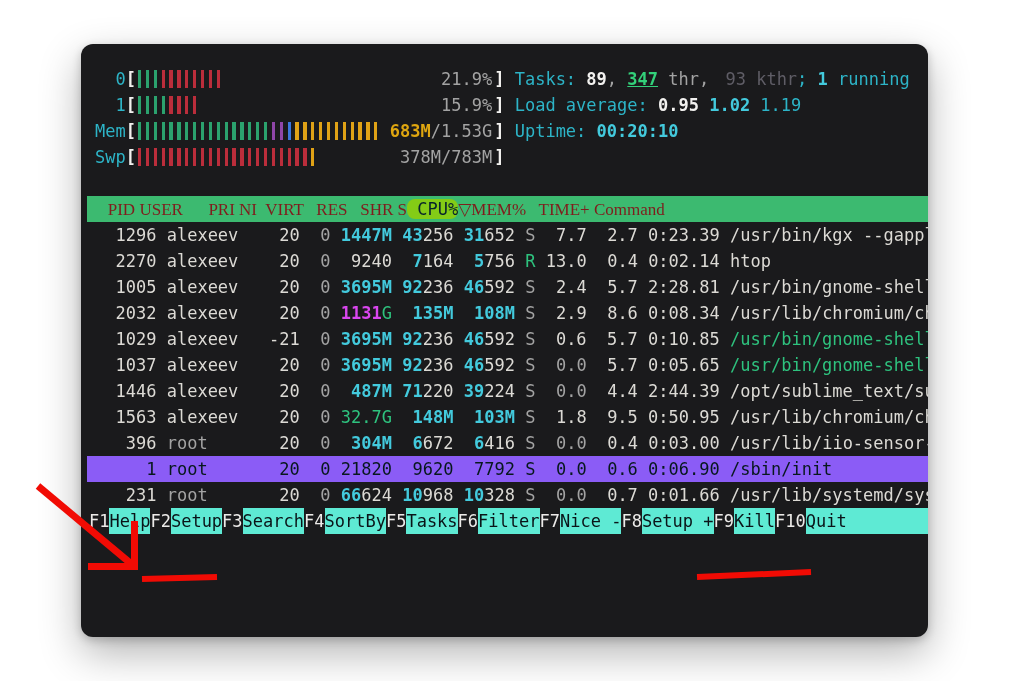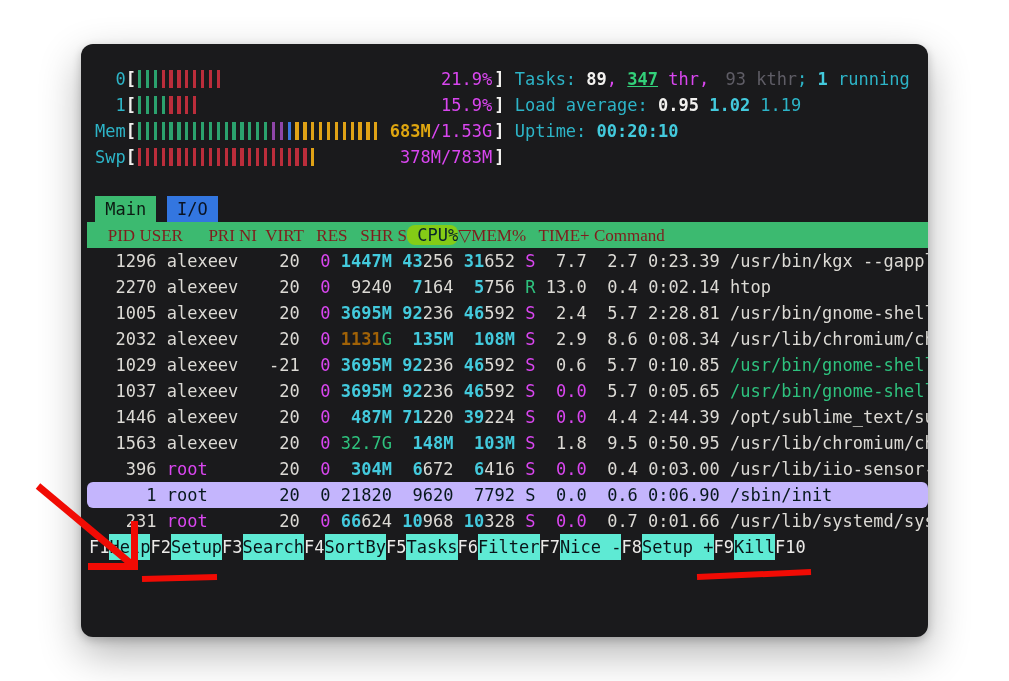--- a/index.html
+++ b/index.html
@@ -23,27 +23,27 @@
   .burger{display:flex;flex-direction:column;gap:3.5px;}
   .burger span{display:block;width:18px;height:3px;background:#fff;border-radius:1px;}
   .close-circle{width:28px;height:28px;border-radius:50%;background:#47464b;color:#fff;
                 display:flex;align-items:center;justify-content:center;
                 font:700 13px "DejaVu Sans",sans-serif;}
   
   .terminal{flex:1;padding:22px 0 0 6px;font-size:17px;line-height:26px;color:#dcdad5;}
   .line{white-space:pre;height:26px;overflow:hidden;padding-left:8px;}
   .line span{white-space:pre;}
   .bg-green{background:#3cba70;}
-  .bg-hl{background:#c4b5fd;border-radius:6px;}
+  .bg-hl{background:#8b5cf6;}
   
   .c-fg{color:#dcdad5;}         .c-fgB{color:#f2f1ef;font-weight:700;}
-  .c-dim{color:#d946ef;}        .c-dim2{color:#5f5d66;margin-left:6px;}
+  .c-dim{color:#a3a3a3;}        .c-dim2{color:#5f5d66;margin-left:6px;}
   .c-cyan{color:#2db4c7;}       .c-cyanB{color:#43cadd;font-weight:700;}
   .c-green{color:#2ec27e;}      .c-greenB{color:#33d17a;font-weight:700;text-decoration:underline;}
-  .c-red{color:#a16207;font-weight:700;}
+  .c-red{color:#d946ef;font-weight:700;}
   .c-yellow{color:#dfa610;font-weight:700;}
   .c-hl{color:#07181d;}
   .hdr{color:#7f1d1d;font-family:Liberation Serif, serif;}
   .sortsel{background:#84cc16;color:#07242b;border-radius:8px;}
   
   .mbox{display:inline-block;width:35ch;position:relative;height:26px;vertical-align:top;}
   .mbars{position:absolute;left:2px;top:4px;display:flex;gap:4.7px;}
   .bar{width:3.2px;height:18px;}
   .bar-green{background:#2ba26e;} .bar-red{background:#bb2d3b;}
   .bar-yellow{background:#e0a216;}.bar-purple{background:#8f46a8;}.bar-blue{background:#3b77dd;}
@@ -67,21 +67,20 @@
 
   <div class="window">
 
 
     <div class="terminal" id="term">
         <div class="line"><span class="c-cyan">  0</span><span class="c-fgB">[</span><span class="mbox"><span class="mbars"><span class="bar bar-green"></span><span class="bar bar-green"></span><span class="bar bar-green"></span><span class="bar bar-red"></span><span class="bar bar-red"></span><span class="bar bar-red"></span><span class="bar bar-red"></span><span class="bar bar-red"></span><span class="bar bar-red"></span><span class="bar bar-red"></span><span class="bar bar-red"></span></span><span class="mtext"><span class="c-dim">21.9%</span></span></span><span class="c-fgB">]</span><span class="c-fg"> </span><span><span class="c-cyan">Tasks: </span><span class="c-fgB">89</span><span class="c-dim">, </span><span class="c-greenB">347</span><span class="c-dim"> thr, </span><span class="c-dim2">93 kthr</span><span class="c-cyan">; </span><span class="c-cyanB">1</span><span class="c-cyan"> running</span></span></div>
         <div class="line"><span class="c-cyan">  1</span><span class="c-fgB">[</span><span class="mbox"><span class="mbars"><span class="bar bar-green"></span><span class="bar bar-green"></span><span class="bar bar-green"></span><span class="bar bar-green"></span><span class="bar bar-red"></span><span class="bar bar-red"></span><span class="bar bar-red"></span><span class="bar bar-red"></span></span><span class="mtext"><span class="c-dim">15.9%</span></span></span><span class="c-fgB">]</span><span class="c-fg"> </span><span><span class="c-cyan">Load average: </span><span class="c-fgB">0.95 </span><span class="c-cyanB">1.02 </span><span class="c-cyan">1.19</span></span></div>
         <div class="line"><span class="c-cyan">Mem</span><span class="c-fgB">[</span><span class="mbox"><span class="mbars"><span class="bar bar-green"></span><span class="bar bar-green"></span><span class="bar bar-green"></span><span class="bar bar-green"></span><span class="bar bar-green"></span><span class="bar bar-green"></span><span class="bar bar-green"></span><span class="bar bar-green"></span><span class="bar bar-green"></span><span class="bar bar-green"></span><span class="bar bar-green"></span><span class="bar bar-green"></span><span class="bar bar-green"></span><span class="bar bar-green"></span><span class="bar bar-green"></span><span class="bar bar-green"></span><span class="bar bar-green"></span><span class="bar bar-purple"></span><span class="bar bar-purple"></span><span class="bar bar-blue"></span><span class="bar bar-yellow"></span><span class="bar bar-yellow"></span><span class="bar bar-yellow"></span><span class="bar bar-yellow"></span><span class="bar bar-yellow"></span><span class="bar bar-yellow"></span><span class="bar bar-yellow"></span><span class="bar bar-yellow"></span><span class="bar bar-yellow"></span><span class="bar bar-yellow"></span><span class="bar bar-yellow"></span></span><span class="mtext"><span class="c-yellow">683M</span><span class="c-dim">/1.53G</span></span></span><span class="c-fgB">]</span><span class="c-fg"> </span><span><span class="c-cyan">Uptime: </span><span class="c-cyanB">00:20:10</span></span></div>
         <div class="line"><span class="c-cyan">Swp</span><span class="c-fgB">[</span><span class="mbox"><span class="mbars"><span class="bar bar-red"></span><span class="bar bar-red"></span><span class="bar bar-red"></span><span class="bar bar-red"></span><span class="bar bar-red"></span><span class="bar bar-red"></span><span class="bar bar-red"></span><span class="bar bar-red"></span><span class="bar bar-red"></span><span class="bar bar-red"></span><span class="bar bar-red"></span><span class="bar bar-red"></span><span class="bar bar-red"></span><span class="bar bar-red"></span><span class="bar bar-red"></span><span class="bar bar-red"></span><span class="bar bar-red"></span><span class="bar bar-red"></span><span class="bar bar-red"></span><span class="bar bar-red"></span><span class="bar bar-red"></span><span class="bar bar-red"></span><span class="bar bar-yellow"></span></span><span class="mtext"><span class="c-dim">378M/783M</span></span></span><span class="c-fgB">]</span><span class="c-fg"> </span></div>
         <div class="line"></div>
-        <div class="line"><span class="tab tab-main"> Main </span><span class="c-fg"> </span><span class="tab tab-io"> I/O </span></div>
         <div class="line bg-green"><span class="hdr">   PID</span><span class="hdr"> USER     </span><span class="hdr"> PRI</span><span class="hdr"> NI</span><span class="hdr">  VIRT</span><span class="hdr">   RES</span><span class="hdr">   SHR</span><span class="hdr"> S</span><span class="sortsel"> CPU%</span><span class="hdr">▽</span><span class="hdr">MEM%</span><span class="hdr">   TIME+</span><span class="hdr"> Command</span></div>
         <div class="line"><span class="c-fg">  </span><span class="c-fg">1296</span><span class="c-fg"> </span><span class="c-fg">alexeev</span><span class="c-fg">  </span><span class="c-fg"> </span><span class="c-fg"> </span><span class="c-fg">20</span><span class="c-fg"> </span><span class="c-fg"> </span><span class="c-dim">0</span><span class="c-fg"> </span><span class="c-cyanB">1447M</span><span class="c-fg"> </span><span class="c-cyanB">43</span><span class="c-fg">256</span><span class="c-fg"> </span><span class="c-cyanB">31</span><span class="c-fg">652</span><span class="c-fg"> </span><span class="c-dim">S</span><span class="c-fg"> </span><span class="c-fg"> </span><span class="c-fg">7.7</span><span class="c-fg"> </span><span class="c-fg"> </span><span class="c-fg">2.7</span><span class="c-fg"> </span><span class="c-fg">0:23.39</span><span class="c-fg"> </span><span class="c-fg">/usr/bin/kgx --gapplicat</span></div>
         <div class="line"><span class="c-fg">  </span><span class="c-fg">2270</span><span class="c-fg"> </span><span class="c-fg">alexeev</span><span class="c-fg">  </span><span class="c-fg"> </span><span class="c-fg"> </span><span class="c-fg">20</span><span class="c-fg"> </span><span class="c-fg"> </span><span class="c-dim">0</span><span class="c-fg"> </span><span class="c-fg"> </span><span class="c-fg">9240</span><span class="c-fg"> </span><span class="c-fg"> </span><span class="c-cyanB">7</span><span class="c-fg">164</span><span class="c-fg"> </span><span class="c-fg"> </span><span class="c-cyanB">5</span><span class="c-fg">756</span><span class="c-fg"> </span><span class="c-green">R</span><span class="c-fg"> </span><span class="c-fg">13.0</span><span class="c-fg"> </span><span class="c-fg"> </span><span class="c-fg">0.4</span><span class="c-fg"> </span><span class="c-fg">0:02.14</span><span class="c-fg"> </span><span class="c-fg">htop</span></div>
         <div class="line"><span class="c-fg">  </span><span class="c-fg">1005</span><span class="c-fg"> </span><span class="c-fg">alexeev</span><span class="c-fg">  </span><span class="c-fg"> </span><span class="c-fg"> </span><span class="c-fg">20</span><span class="c-fg"> </span><span class="c-fg"> </span><span class="c-dim">0</span><span class="c-fg"> </span><span class="c-cyanB">3695M</span><span class="c-fg"> </span><span class="c-cyanB">92</span><span class="c-fg">236</span><span class="c-fg"> </span><span class="c-cyanB">46</span><span class="c-fg">592</span><span class="c-fg"> </span><span class="c-dim">S</span><span class="c-fg"> </span><span class="c-fg"> </span><span class="c-fg">2.4</span><span class="c-fg"> </span><span class="c-fg"> </span><span class="c-fg">5.7</span><span class="c-fg"> </span><span class="c-fg">2:28.81</span><span class="c-fg"> </span><span class="c-fg">/usr/bin/gnome-shell</span></div>
         <div class="line"><span class="c-fg">  </span><span class="c-fg">2032</span><span class="c-fg"> </span><span class="c-fg">alexeev</span><span class="c-fg">  </span><span class="c-fg"> </span><span class="c-fg"> </span><span class="c-fg">20</span><span class="c-fg"> </span><span class="c-fg"> </span><span class="c-dim">0</span><span class="c-fg"> </span><span class="c-red">1131</span><span class="c-green">G</span><span class="c-fg"> </span><span class="c-fg"> </span><span class="c-cyanB">135M</span><span class="c-fg"> </span><span class="c-fg"> </span><span class="c-cyanB">108M</span><span class="c-fg"> </span><span class="c-dim">S</span><span class="c-fg"> </span><span class="c-fg"> </span><span class="c-fg">2.9</span><span class="c-fg"> </span><span class="c-fg"> </span><span class="c-fg">8.6</span><span class="c-fg"> </span><span class="c-fg">0:08.34</span><span class="c-fg"> </span><span class="c-fg">/usr/lib/chromium/chromi</span></div>
         <div class="line"><span class="c-fg">  </span><span class="c-fg">1029</span><span class="c-fg"> </span><span class="c-fg">alexeev</span><span class="c-fg">  </span><span class="c-fg"> </span><span class="c-fg">-21</span><span class="c-fg"> </span><span class="c-fg"> </span><span class="c-dim">0</span><span class="c-fg"> </span><span class="c-cyanB">3695M</span><span class="c-fg"> </span><span class="c-cyanB">92</span><span class="c-fg">236</span><span class="c-fg"> </span><span class="c-cyanB">46</span><span class="c-fg">592</span><span class="c-fg"> </span><span class="c-dim">S</span><span class="c-fg"> </span><span class="c-fg"> </span><span class="c-fg">0.6</span><span class="c-fg"> </span><span class="c-fg"> </span><span class="c-fg">5.7</span><span class="c-fg"> </span><span class="c-fg">0:10.85</span><span class="c-fg"> </span><span class="c-green">/usr/bin/gnome-shell</span></div>
         <div class="line"><span class="c-fg">  </span><span class="c-fg">1037</span><span class="c-fg"> </span><span class="c-fg">alexeev</span><span class="c-fg">  </span><span class="c-fg"> </span><span class="c-fg"> </span><span class="c-fg">20</span><span class="c-fg"> </span><span class="c-fg"> </span><span class="c-dim">0</span><span class="c-fg"> </span><span class="c-cyanB">3695M</span><span class="c-fg"> </span><span class="c-cyanB">92</span><span class="c-fg">236</span><span class="c-fg"> </span><span class="c-cyanB">46</span><span class="c-fg">592</span><span class="c-fg"> </span><span class="c-dim">S</span><span class="c-fg"> </span><span class="c-fg"> </span><span class="c-dim">0.0</span><span class="c-fg"> </span><span class="c-fg"> </span><span class="c-fg">5.7</span><span class="c-fg"> </span><span class="c-fg">0:05.65</span><span class="c-fg"> </span><span class="c-green">/usr/bin/gnome-shell</span></div>
         <div class="line"><span class="c-fg">  </span><span class="c-fg">1446</span><span class="c-fg"> </span><span class="c-fg">alexeev</span><span class="c-fg">  </span><span class="c-fg"> </span><span class="c-fg"> </span><span class="c-fg">20</span><span class="c-fg"> </span><span class="c-fg"> </span><span class="c-dim">0</span><span class="c-fg"> </span><span class="c-fg"> </span><span class="c-cyanB">487M</span><span class="c-fg"> </span><span class="c-cyanB">71</span><span class="c-fg">220</span><span class="c-fg"> </span><span class="c-cyanB">39</span><span class="c-fg">224</span><span class="c-fg"> </span><span class="c-dim">S</span><span class="c-fg"> </span><span class="c-fg"> </span><span class="c-dim">0.0</span><span class="c-fg"> </span><span class="c-fg"> </span><span class="c-fg">4.4</span><span class="c-fg"> </span><span class="c-fg">2:44.39</span><span class="c-fg"> </span><span class="c-fg">/opt/sublime_text/sublim</span></div>
         <div class="line"><span class="c-fg">  </span><span class="c-fg">1563</span><span class="c-fg"> </span><span class="c-fg">alexeev</span><span class="c-fg">  </span><span class="c-fg"> </span><span class="c-fg"> </span><span class="c-fg">20</span><span class="c-fg"> </span><span class="c-fg"> </span><span class="c-dim">0</span><span class="c-fg"> </span><span class="c-green">32.7G</span><span class="c-fg"> </span><span class="c-fg"> </span><span class="c-cyanB">148M</span><span class="c-fg"> </span><span class="c-fg"> </span><span class="c-cyanB">103M</span><span class="c-fg"> </span><span class="c-dim">S</span><span class="c-fg"> </span><span class="c-fg"> </span><span class="c-fg">1.8</span><span class="c-fg"> </span><span class="c-fg"> </span><span class="c-fg">9.5</span><span class="c-fg"> </span><span class="c-fg">0:50.95</span><span class="c-fg"> </span><span class="c-fg">/usr/lib/chromium/chromi</span></div>
         <div class="line"><span class="c-fg">   </span><span class="c-fg">396</span><span class="c-fg"> </span><span class="c-dim">root</span><span class="c-fg">     </span><span class="c-fg"> </span><span class="c-fg"> </span><span class="c-fg">20</span><span class="c-fg"> </span><span class="c-fg"> </span><span class="c-dim">0</span><span class="c-fg"> </span><span class="c-fg"> </span><span class="c-cyanB">304M</span><span class="c-fg"> </span><span class="c-fg"> </span><span class="c-cyanB">6</span><span class="c-fg">672</span><span class="c-fg"> </span><span class="c-fg"> </span><span class="c-cyanB">6</span><span class="c-fg">416</span><span class="c-fg"> </span><span class="c-dim">S</span><span class="c-fg"> </span><span class="c-fg"> </span><span class="c-dim">0.0</span><span class="c-fg"> </span><span class="c-fg"> </span><span class="c-fg">0.4</span><span class="c-fg"> </span><span class="c-fg">0:03.00</span><span class="c-fg"> </span><span class="c-fg">/usr/lib/iio-sensor-prox</span></div>
@@ -100,20 +99,21 @@
           <span class="fk-label">Tasks  </span>
           <span class="fk-key">F6</span>
           <span class="fk-label">Filter</span>
           <span class="fk-key">F7</span>
           <span class="fk-label">Nice -</span>
           <span class="fk-key">F8</span>
           <span class="fk-label">Setup +</span>
           <span class="fk-key">F9</span>
           <span class="fk-label">Kill  </span>
           <span class="fk-key">F10</span>
+          <span class="fk-label fk-grow">Quit  </span>
         </div>
       </div>
 
   </div>
 
   <svg class="anno" viewBox="0 0 1009 681">
     <g id="anno-g" stroke-linecap="butt" fill="none" stroke="#f10b04">
       <path d="M38 486 L135 567" stroke-width="7"></path>
       <path d="M134.5 521 L134.5 570" stroke-width="7"></path>
       <path d="M88 566.5 L138 566.5" stroke-width="7"></path>

